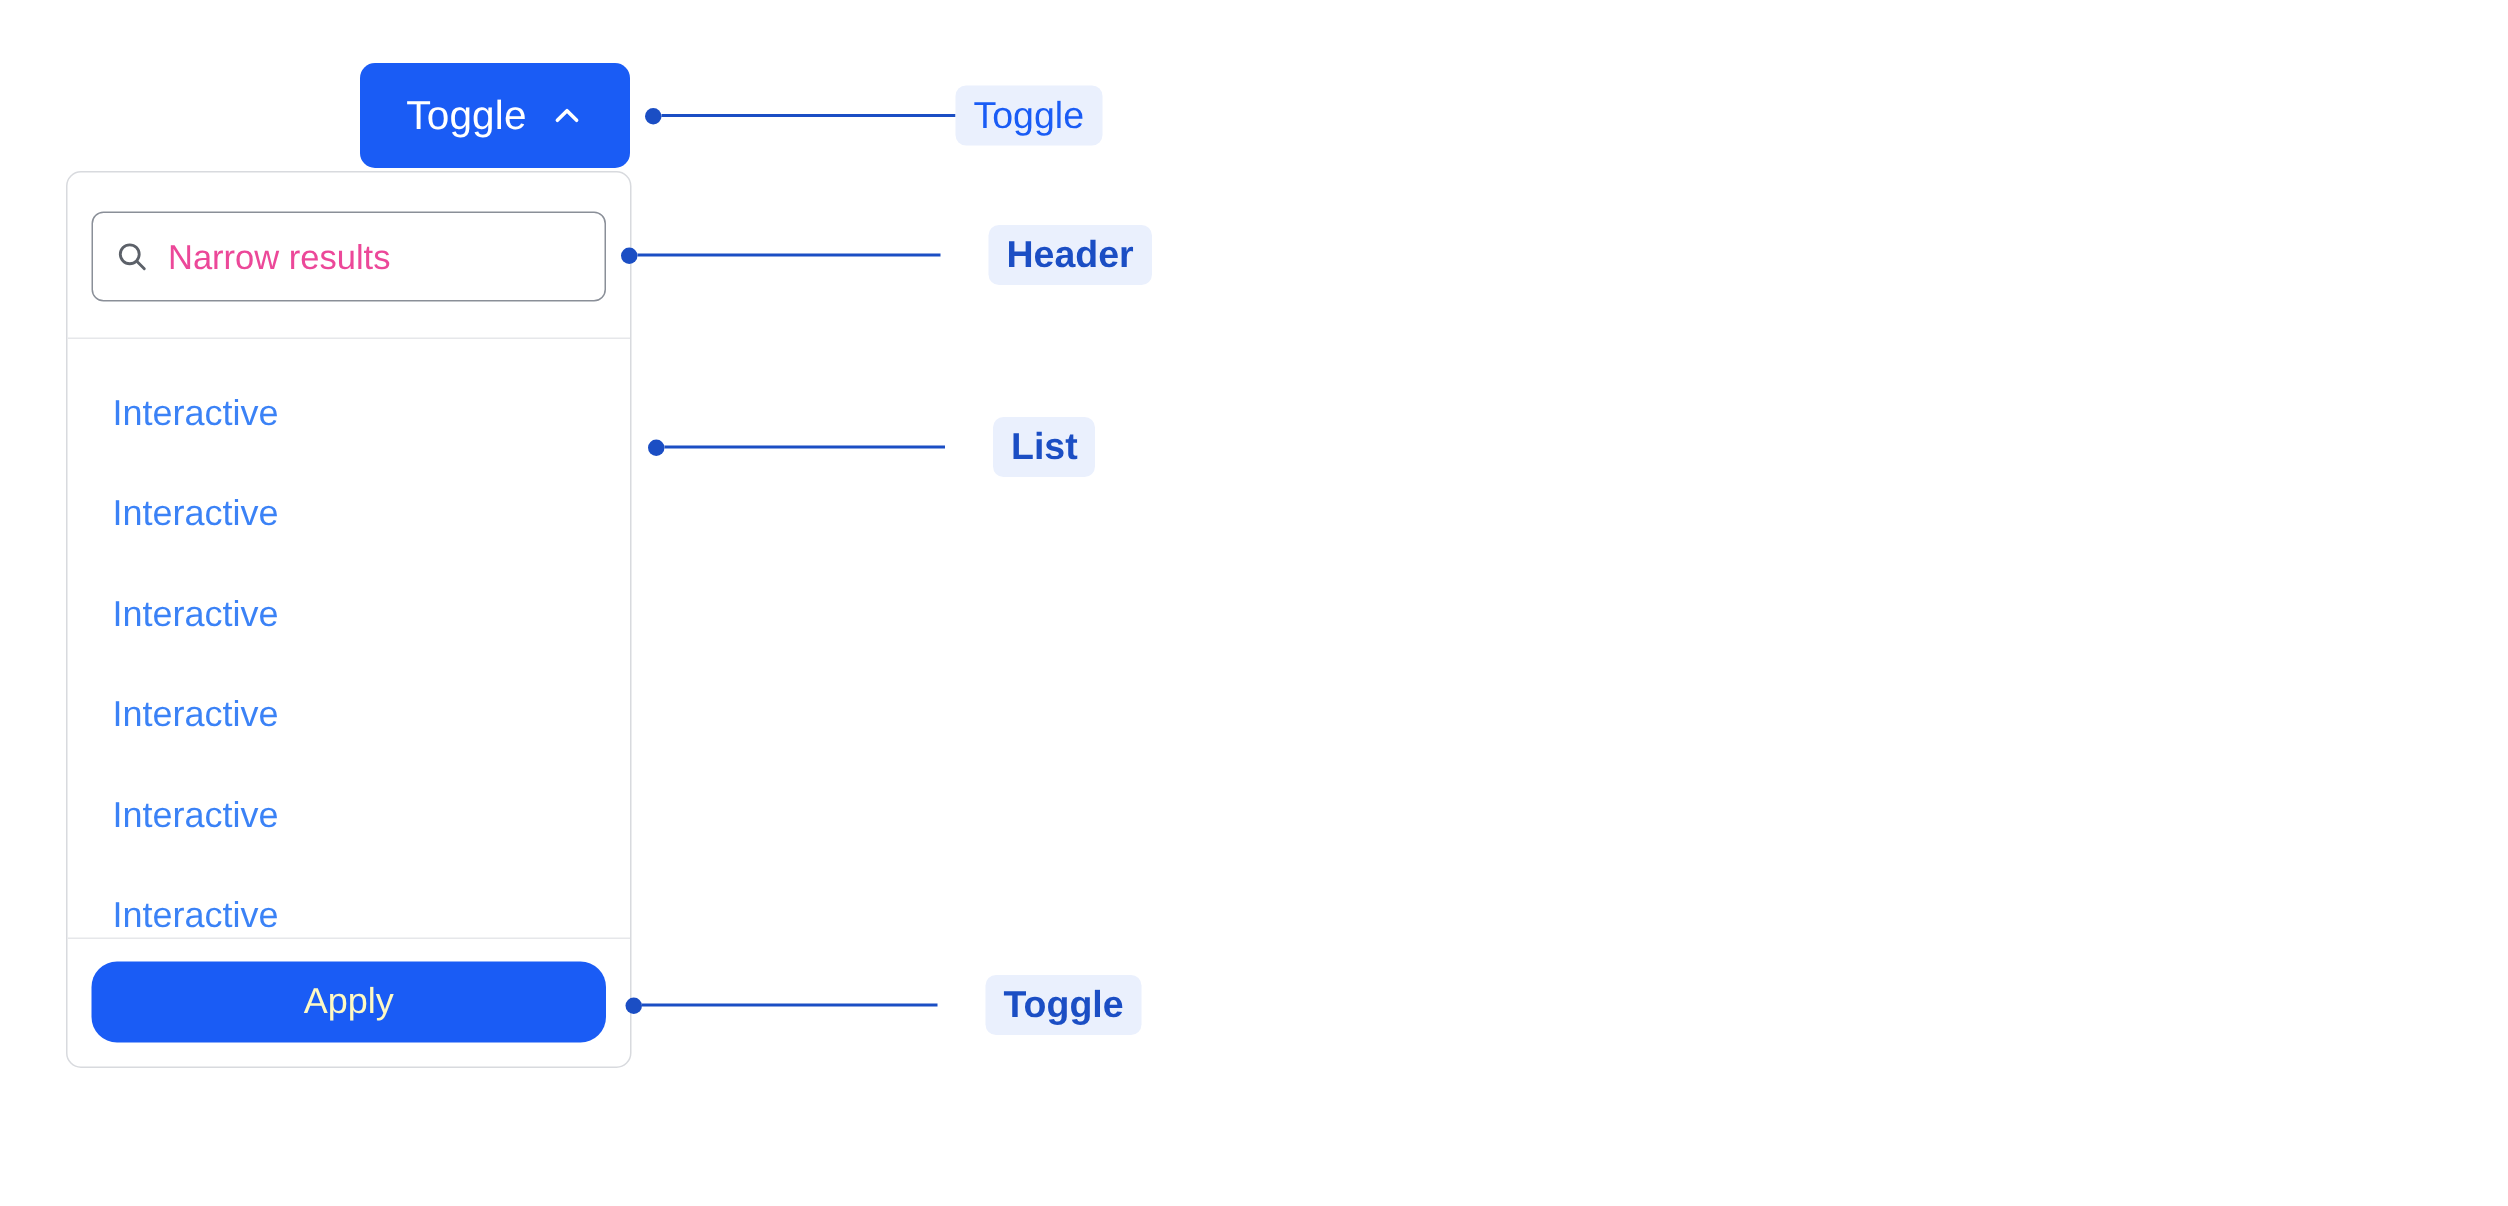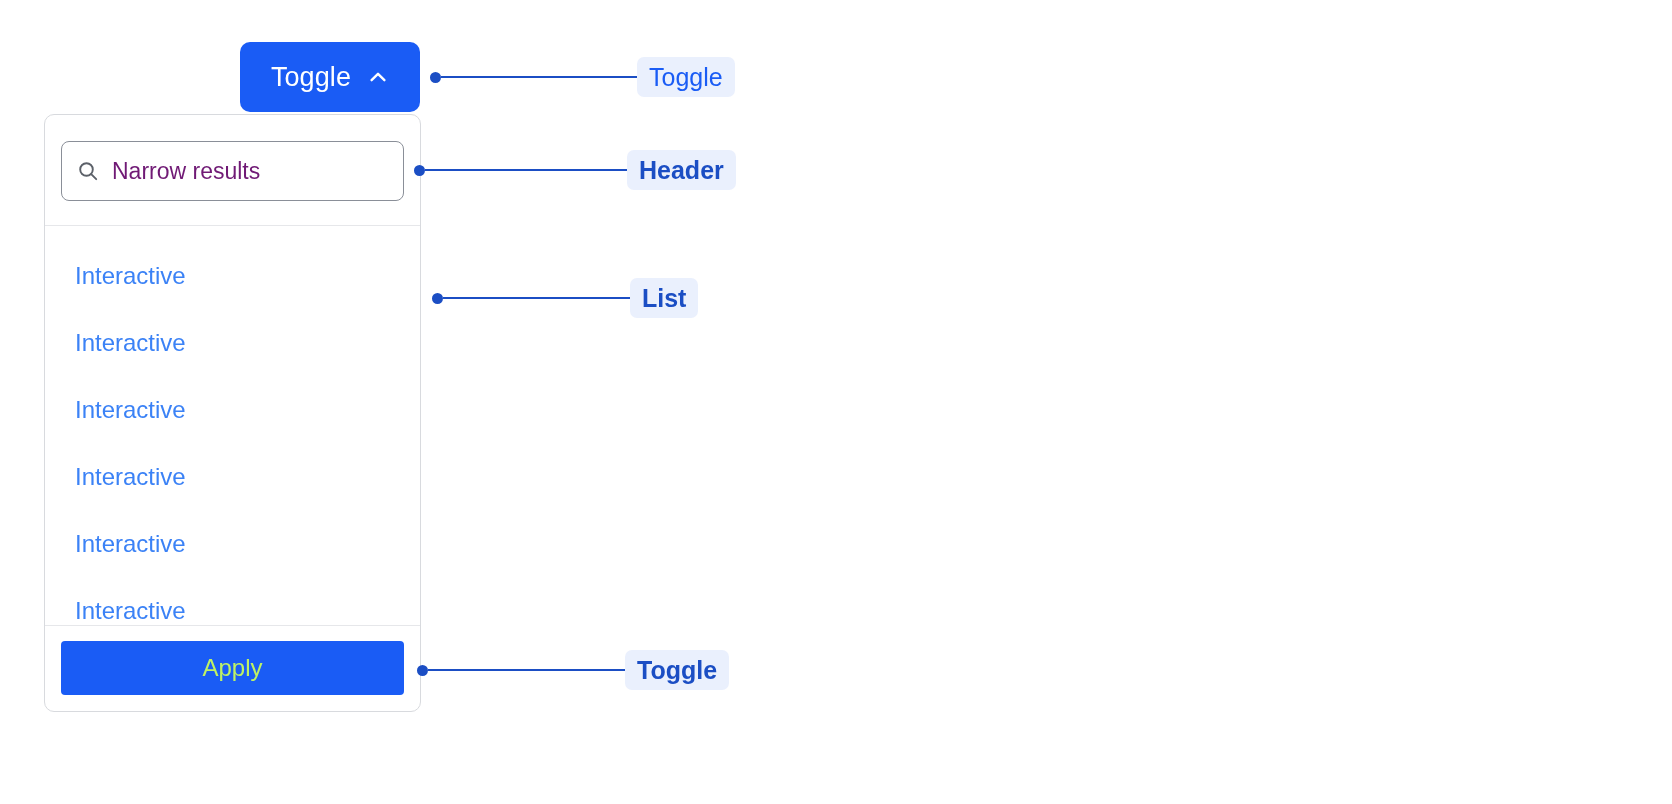--- a/index.html
+++ b/index.html
@@ -82,21 +82,21 @@
     gap: 12px;
     cursor: text;
   }
   .search-icon {
     flex: 0 0 auto;
     width: 24px;
     height: 24px;
     display: block;
   }
   .search-placeholder {
-    color: #701a75;
+    color: #ec4899;
     font-size: 23px;
     font-family: "Liberation Sans", sans-serif;
     line-height: 1;
     white-space: nowrap;
   }
 
   
   .panel-list {
     flex: 1 1 auto;
     padding: 16px 0 4px 0;
@@ -118,22 +118,22 @@
   .panel-footer {
     flex: 0 0 auto;
     border-top: 1px solid #e6e7ea;
     padding: 15px 16px 16px 16px;
   }
   .apply-button {
     width: 100%;
     height: 54px;
     background: #1a5cf5;
     border: none;
-    border-radius: 4px;
-    color: #bef264;
+    border-radius: 17px;
+    color: #fef9c3;
     font-size: 24px;
     font-family: "Liberation Sans", sans-serif;
     cursor: pointer;
     display: flex;
     align-items: center;
     justify-content: center;
   }
 
   
   .annotation {
@@ -157,21 +157,21 @@
   .anno-pill {
     background: #eaf0fd;
     border-radius: 7px;
     padding: 6px 12px;
     font-size: 25px;
     font-family: "Liberation Sans", sans-serif;
     white-space: nowrap;
     line-height: 1.15;
   }
   .anno-pill.tone-bright { color: #1a5cf5; }
-  .anno-pill.tone-deep   { color: #1b4ec4; font-weight: bold; }
+  .anno-pill.tone-deep   { color: #1b4ec4; font-weight: bold; margin-left: 32px; }
 
   #anno-toggle { left: 430px; top: 77px; }
   #anno-header { left: 414px; top: 170px; }
   #anno-list   { left: 432px; top: 298px; }
   #anno-footer { left: 417px; top: 670px; }
 </style>
 </head>
 <body>
 
 <div id="stage">

